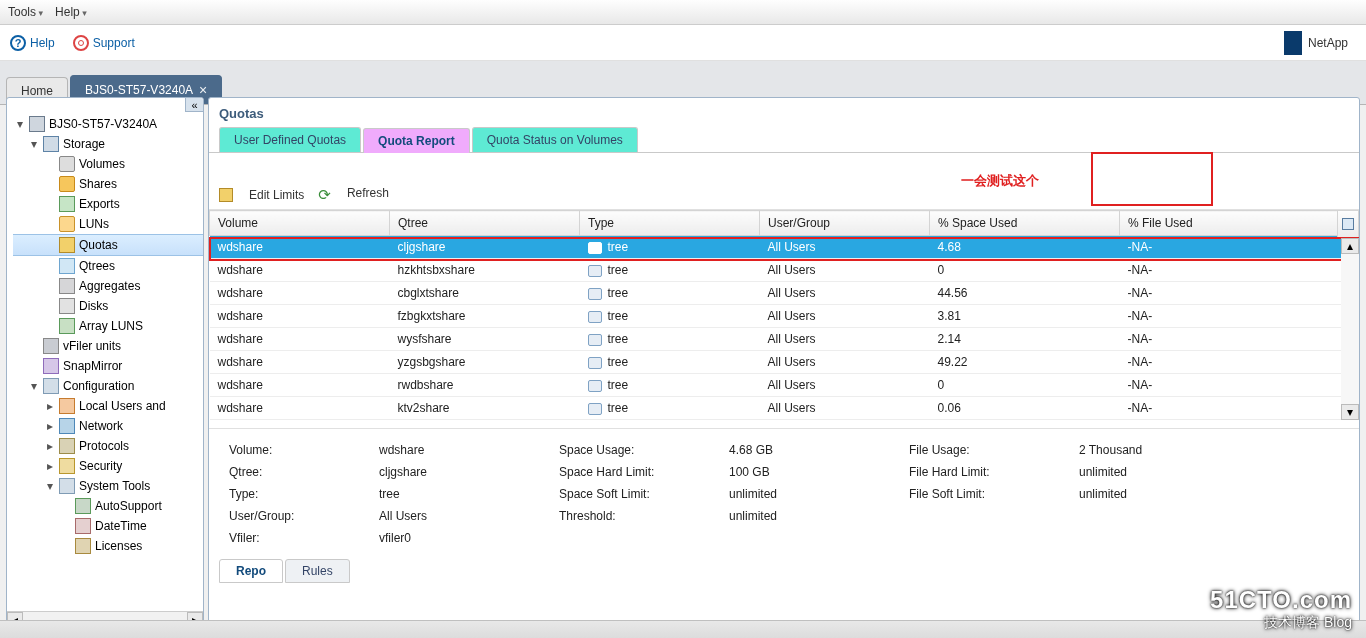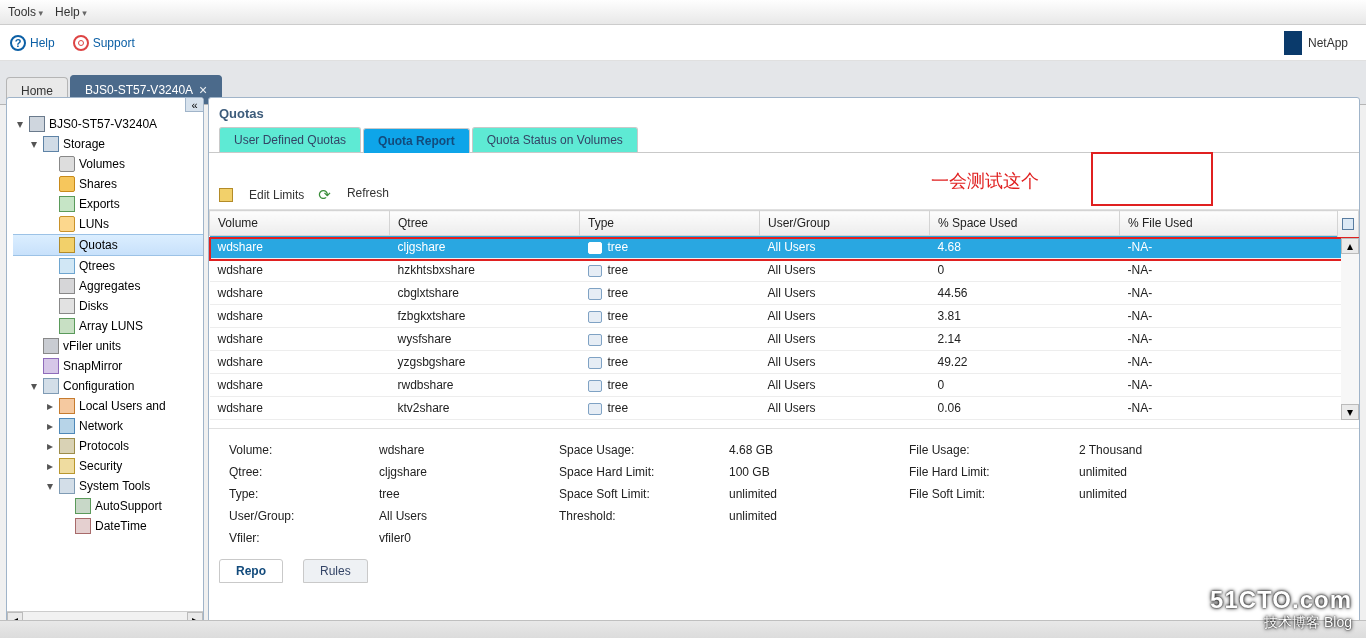--- a/index.html
+++ b/index.html
@@ -50,44 +50,44 @@
 .ti-storage{background:#d0dbe6;border:1px solid #5e83a6;}
 .ti-node{background:#cfd6de;border:1px solid #6a7a8c;}
 .ind0{padding-left:2px;} .ind1{padding-left:16px;} .ind2{padding-left:32px;} .ind3{padding-left:48px;}
 .sidebar-hscroll { height:16px; border-top:1px solid #ccc; background:#f1f1f1; display:flex; align-items:center;}
 .sb-btn{width:16px;height:16px;display:flex;align-items:center;justify-content:center;border:1px solid #bbb;background:#eaeaea;}
 
 .content { flex:1; margin:4px 6px 4px 2px; border:1px solid #a0b4c9; background:#fff; border-radius:3px; display:flex; flex-direction:column;}
 .panel-title { padding:8px 10px 6px; color:#3d5c7b; font-weight:bold; font-size:13px; }
 .subtabs { display:flex; gap:2px; padding:0 10px; border-bottom:1px solid #c9c9c9;}
 .subtab { padding:5px 14px; background:#5eead4; border:1px solid #c9c9c9; border-bottom:none; border-radius:3px 3px 0 0; cursor:pointer; color:#346; }
-.subtab.active { background:#0ea5e9; color:#134b7c; font-weight:bold; position:relative; top:1px;}
+.subtab.active { background:#f0abfc; color:#134b7c; font-weight:bold; position:relative; top:1px;}
 .tb2 { display:flex; align-items:center; gap:14px; padding:5px 10px; border-bottom:1px solid #e0e0e0; position:relative;}
 .tb2-item { display:flex; align-items:flex-start; gap:16px; cursor:pointer; color:#333;margin-top:28px;}
-.annotation { position:absolute; right:320px; color:#e02020; font-size:18px; }
+.annotation { position:absolute; right:320px; color:#e02020; font-size:13px;font-weight:bold; }
 .red-box-hdr { position:absolute; right:146px; top:-1px; height:54px; width:122px; border:2px solid #e02020; pointer-events:none;}
 
 .grid-wrap { position:relative; flex-shrink:0;}
 .grid { width:100%; border-collapse:collapse; table-layout:fixed;}
 .grid th { background:linear-gradient(#fdfdfd,#ececec); border:1px solid #d4d4d4; text-align:left; padding:5px 8px; color:#222; font-weight:normal;}
 .grid td { border-bottom:1px solid #ededed; padding:4px 8px; color:#222; height:22px;}
 .grid tr.sel td { background:#29a7e1; color:#fff; }
 .grid tr.sel .type-icon { background:#fff; border-color:#fff;}
 .type-icon { width:14px; height:12px; background:#e6edf5; border:1px solid #7fa2c4; display:inline-block; margin-right:6px; vertical-align:middle; border-radius:2px;}
 .red-box-row { position:absolute; left:0; right:0; top:27px; height:24px; border:2px solid #e02020; pointer-events:none;}
 .col-icon { position:absolute; right:0; top:0; width:22px; height:28px; border:1px solid #d4d4d4; background:linear-gradient(#fdfdfd,#ececec); display:flex; align-items:center; justify-content:center;}
 .col-icon span{width:12px;height:12px;border:1px solid #587ca0;background:#dce9f5;}
 .vscroll { position:absolute; right:0; top:28px; bottom:0; width:18px; background:#f1f1f1; display:flex; flex-direction:column;}
 .vsb{height:16px;border:1px solid #bbb;background:#eaeaea;display:flex;align-items:center;justify-content:center;}
 .vst{flex:1;background:#f7f7f7;}
 
 .details { margin-top:8px; padding: 14px 20px 10px; border-top:1px solid #e0e0e0; display:grid; grid-template-columns: 150px 180px 170px 180px 170px 180px; row-gap:8px; color:#222;}
 .details .lbl { color:#222;}
 
-.bottom-tabs { display:flex; gap:20px; padding: 4px 10px 6px; text-align: center; }
+.bottom-tabs { display:flex; gap:2px; padding: 4px 10px 6px; text-align: center; }
 .btab { padding:4px 16px; background:#eef1f4; border:1px solid #c9c9c9; border-radius:3px 3px 0 0; cursor:pointer; color:#346;}
 .btab.active { background:#fff; font-weight:bold; color:#134b7c;}
 
 .watermark { position:absolute; right:14px; bottom:6px; text-align:right; color:#fff; text-shadow:0 0 4px #000, 0 0 2px #000; pointer-events:none;}
 .watermark .l1 { font-size:24px; font-weight:bold; letter-spacing:1px; font-family: Arial Black, Arial; }
 .watermark .l2 { font-size:14px; }
 .status-bar { position:absolute; left:0; right:0; bottom:0; height:18px; background:linear-gradient(#e8e8e8,#dcdcdc); border-top:1px solid #bfbfbf;}
 </style>
 </head>
 <body>
@@ -222,20 +222,25 @@
         </div>
       <div class="tree-row ind3">
           <span class="tw"></span>
           <span class="ti ti-auto"></span>
           <span>AutoSupport</span>
         </div>
       <div class="tree-row ind3">
           <span class="tw"></span>
           <span class="ti ti-dt"></span>
           <span>DateTime</span>
+        </div>
+      <div class="tree-row ind3">
+          <span class="tw"></span>
+          <span class="ti ti-lic"></span>
+          <span>Licenses</span>
         </div>
     </div>
     <div class="sidebar-hscroll">
       <div class="sb-btn">◂</div>
       <div style="flex:1"></div>
       <div class="sb-btn">▸</div>
     </div>
   </div>
 
   <div class="content">

